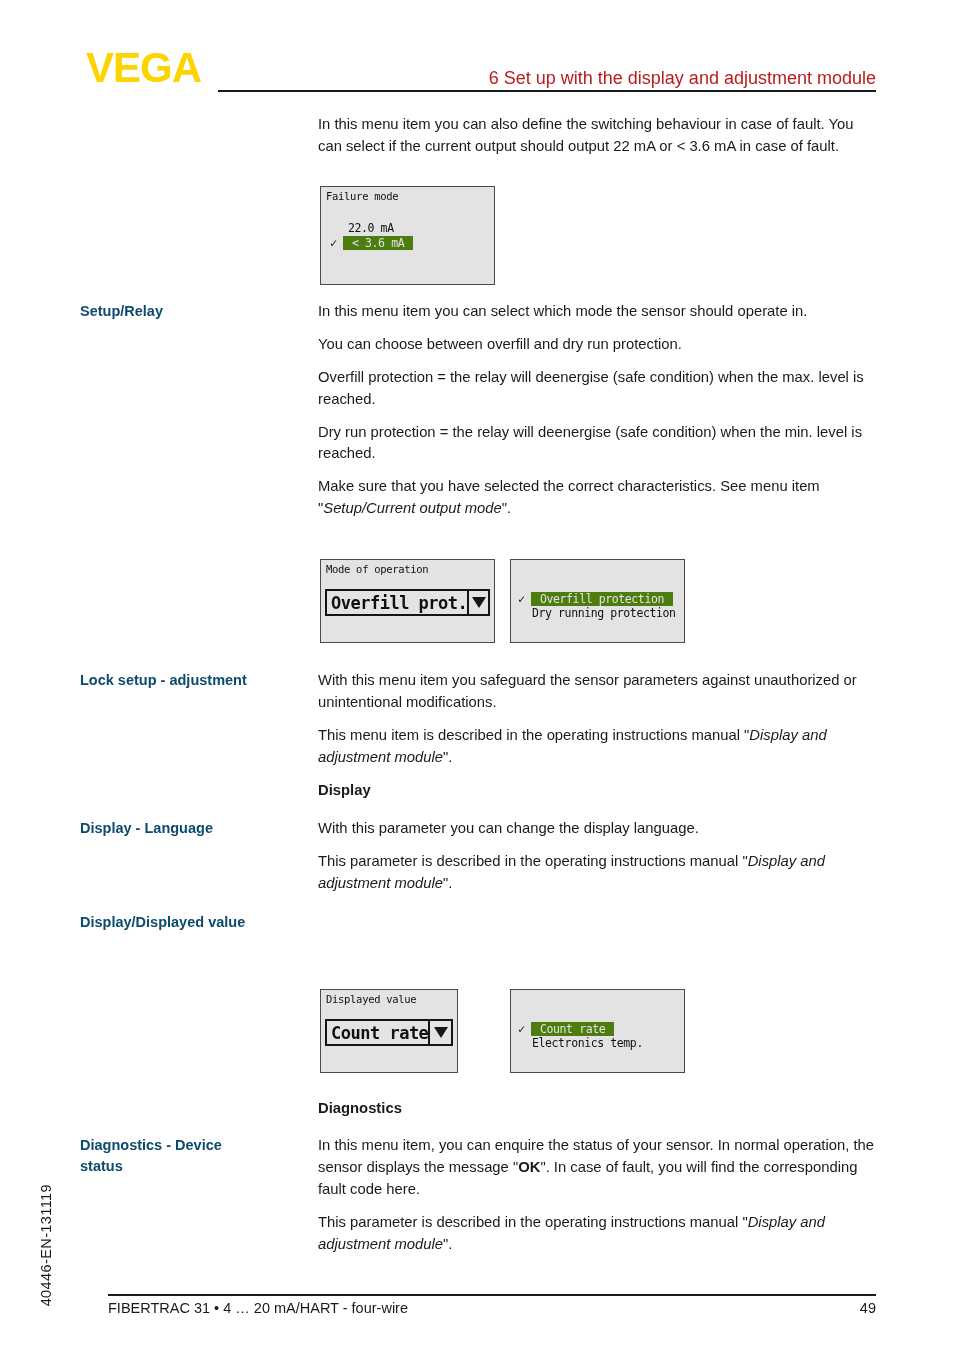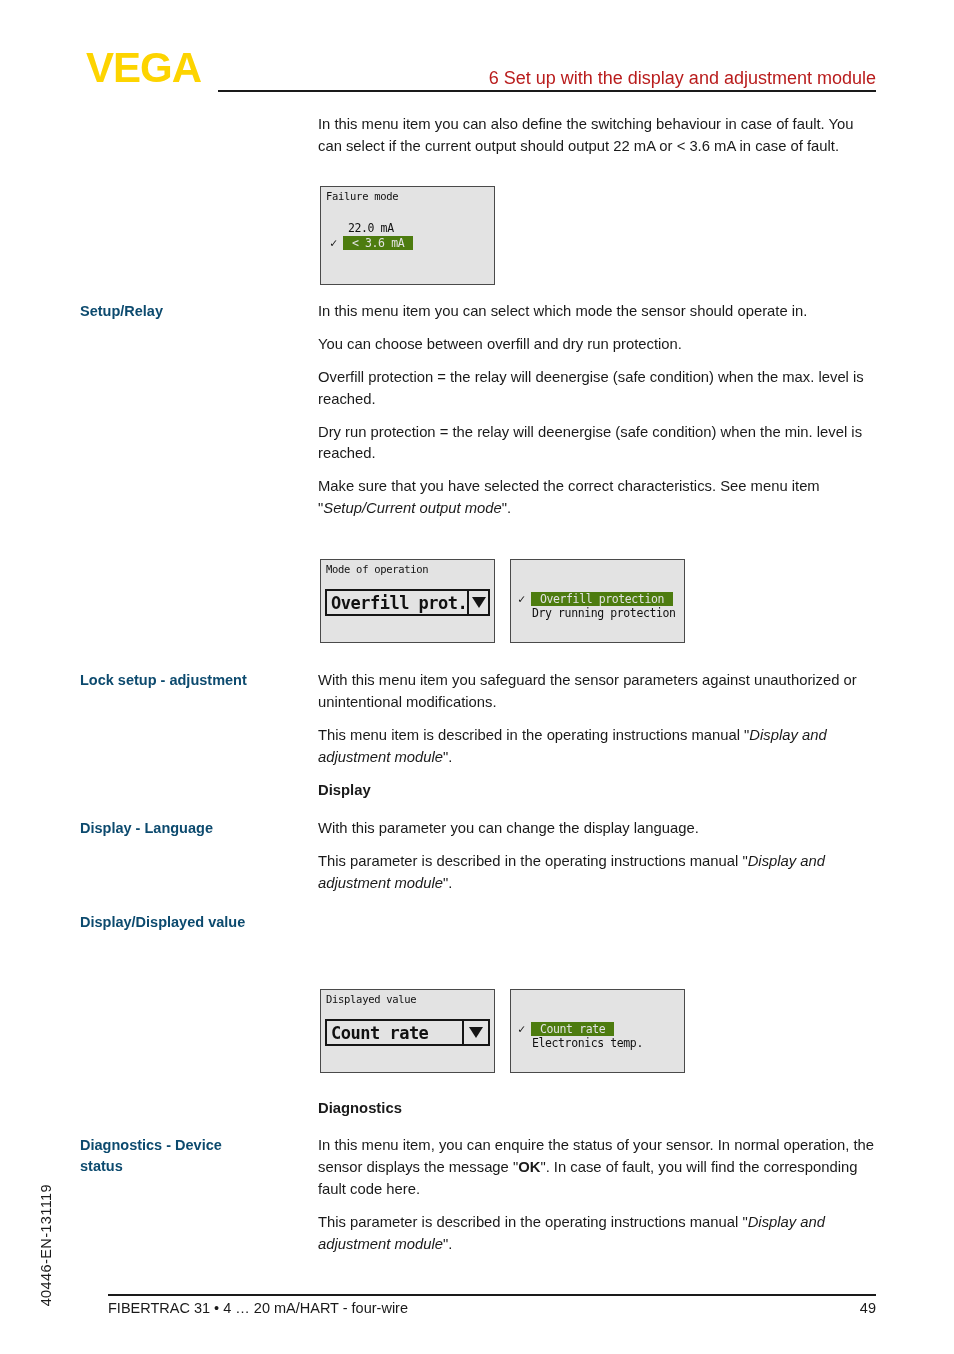--- a/index.html
+++ b/index.html
@@ -245,21 +245,21 @@
   <div class="col-right subhead" style="top:780px;">Display</div>
 
   <div class="col-left" style="top:818px;">Display - Language</div>
   <div class="col-right" style="top:818px;">
     <p>With this parameter you can change the display language.</p>
     <p><span>This parameter is described in the operating instructions manual "</span><span class="ital">Display and adjustment module</span><span>".</span></p>
   </div>
 
   <div class="col-left" style="top:912px;">Display/Displayed value</div>
 
-  <div class="lcd" style="left:320px; top:989px; width:175px; height:84px;">
+  <div class="lcd" style="left:320px; top:989px; width:138px; height:84px;">
     <div class="lcd-title">Displayed value</div>
     <div class="lcd-field" style="top:29px;">
       <div class="lcd-field-value">Count rate</div>
       <div class="lcd-field-arrow">
           <span class="tri-down"></span>
         </div>
     </div>
   </div>
 
   <div class="lcd" style="left:510px; top:989px; width:175px; height:84px;">

